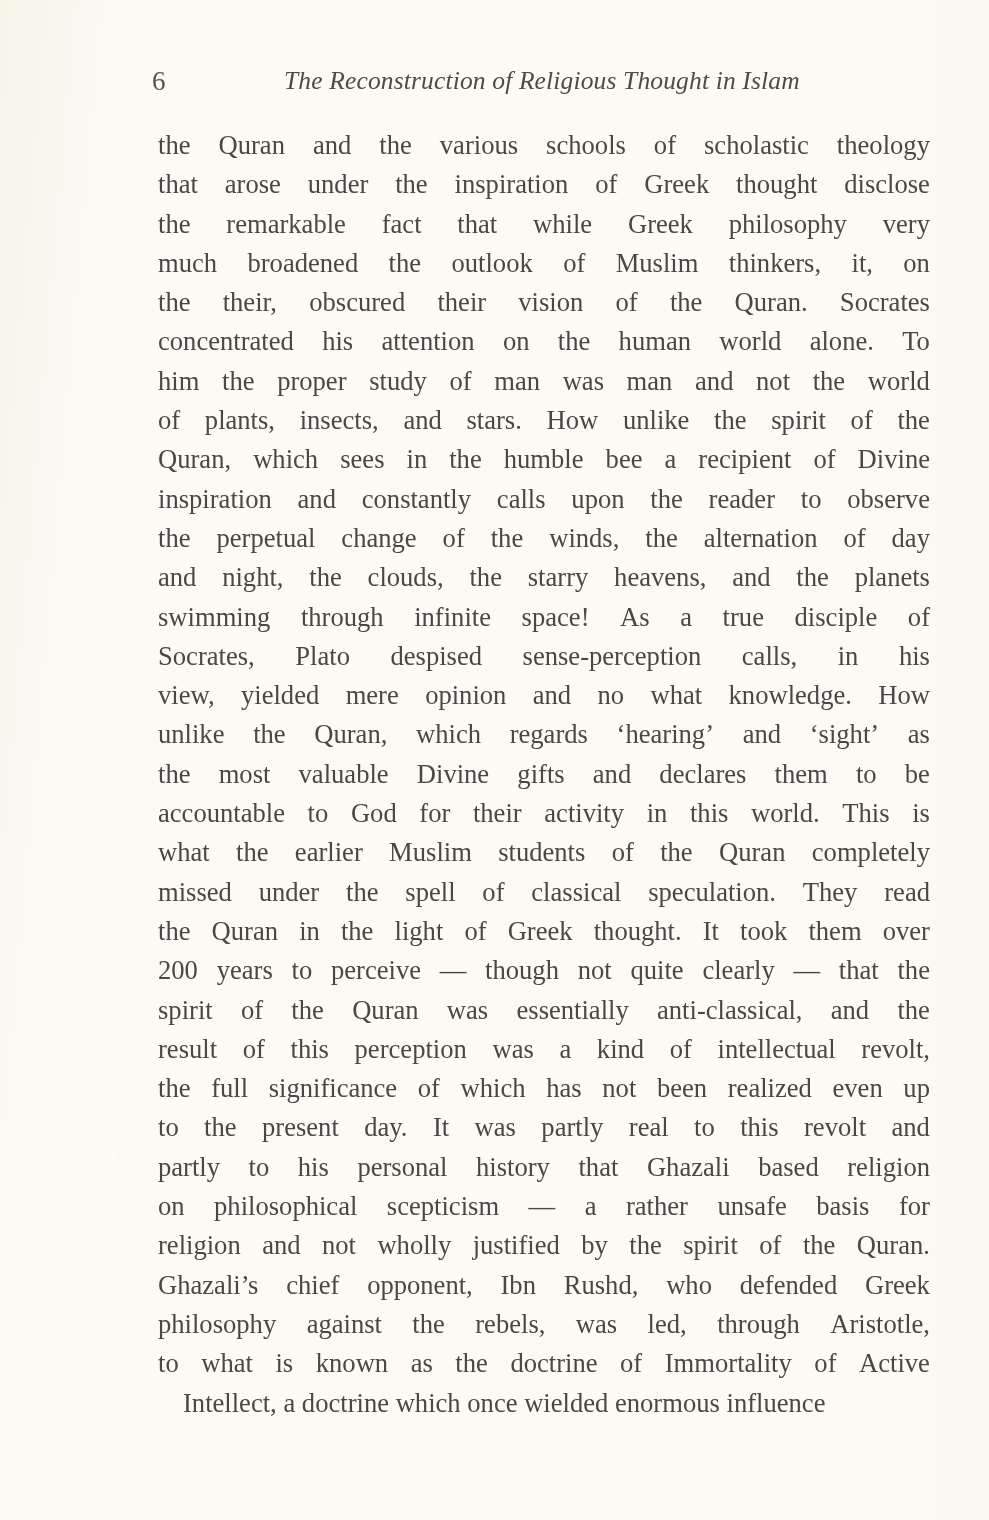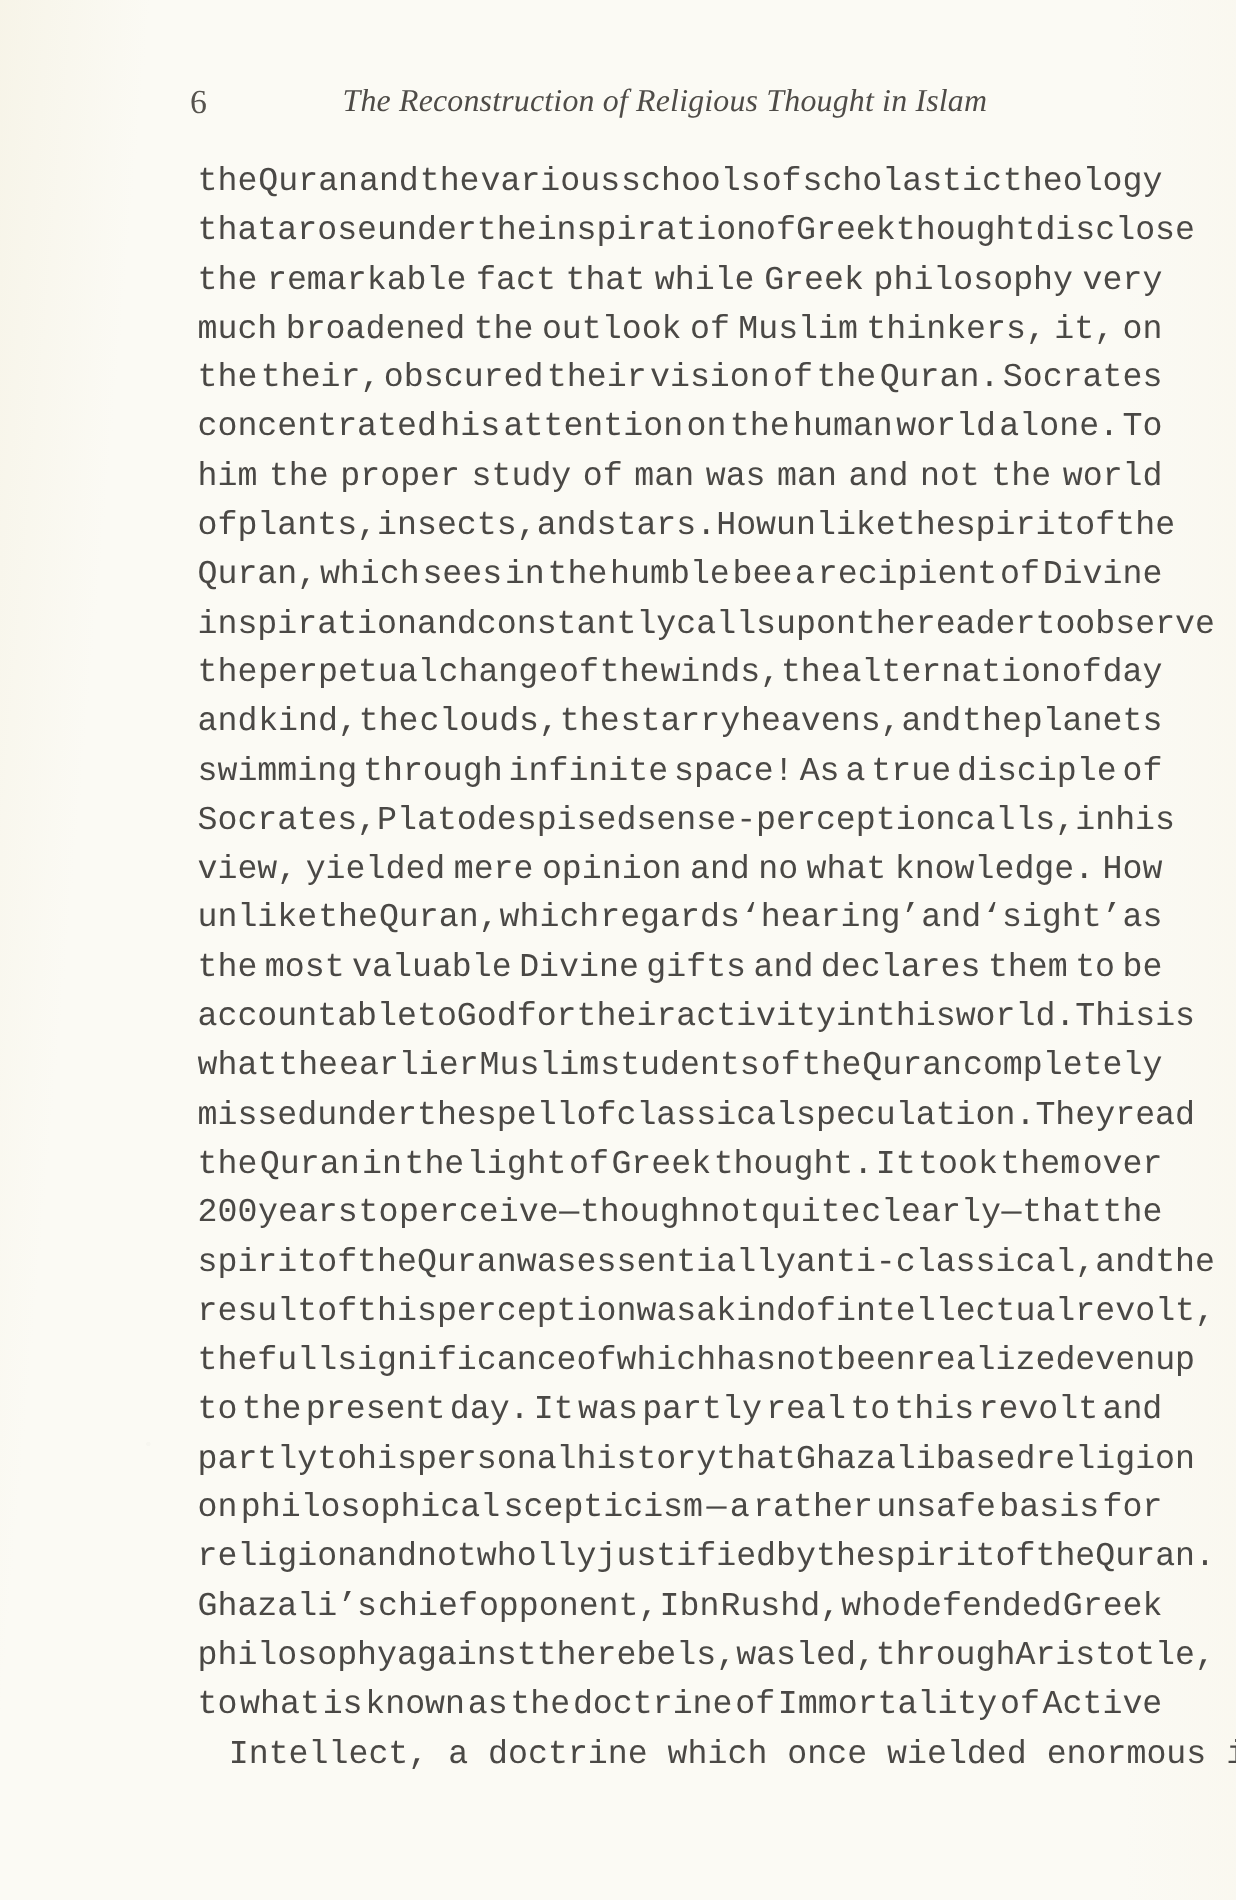--- a/index.html
+++ b/index.html
@@ -34,37 +34,36 @@
     position: absolute;
     left: 152px;
     top: 0;
     font-size: 27px;
     line-height: 38px;
     color: #56534e;
     letter-spacing: 0.2px;
   }
   .head-title {
     position: absolute;
-    left: 274px;
+    left: 284px;
     top: 0;
     font-size: 25.5px;
     line-height: 38px;
     font-style: italic;
     color: #4e4b47;
     letter-spacing: 0.15px;
     white-space: nowrap;
   }
 
   
   .textblock {
     position: absolute;
     left: 158px;
     top: 126px;
     width: 772px;
-    font-family: Liberation Mono, monospace;
   }
   .line {
     display: block;
     height: 39.3px;
     font-size: 26.6px;
     line-height: 39.3px;
     color: #4a4845;
     white-space: nowrap;
     letter-spacing: 0;
   }
@@ -231,21 +230,21 @@
         <span>of</span>
         <span>the</span>
         <span>winds,</span>
         <span>the</span>
         <span>alternation</span>
         <span>of</span>
         <span>day</span>
       </div>
       <div class="line just">
         <span>and</span>
-        <span>kind,</span>
+        <span>night,</span>
         <span>the</span>
         <span>clouds,</span>
         <span>the</span>
         <span>starry</span>
         <span>heavens,</span>
         <span>and</span>
         <span>the</span>
         <span>planets</span>
       </div>
       <div class="line just">

